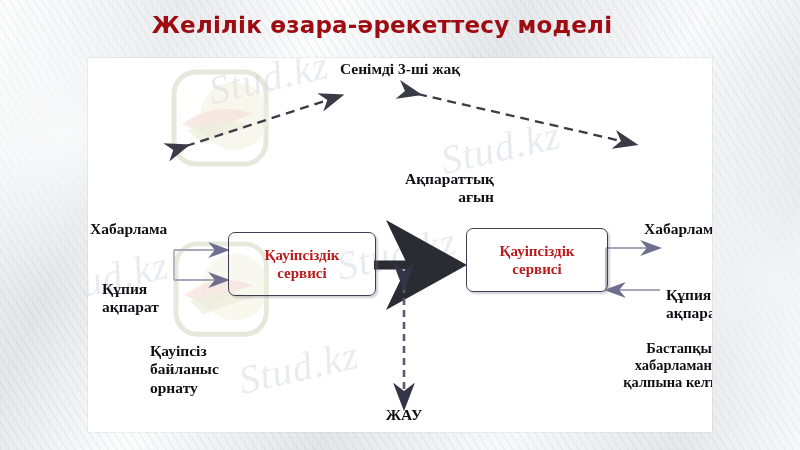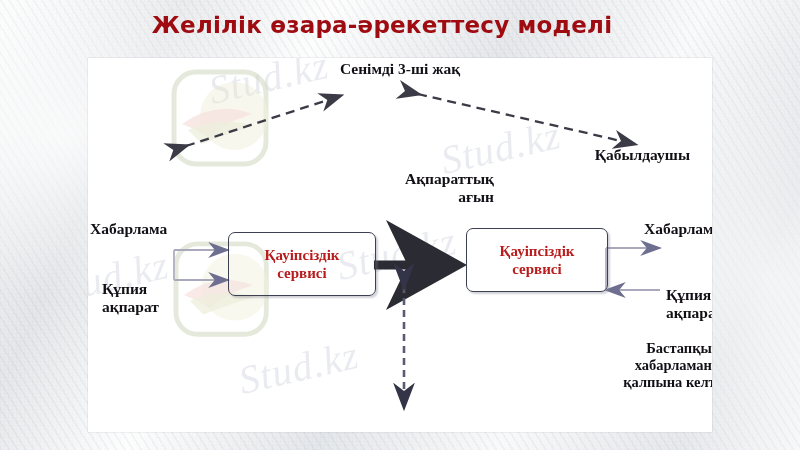--- a/index.html
+++ b/index.html
@@ -151,34 +151,37 @@
 
   <div class="box" style="left:140px;top:174px;width:146px;height:62px;">Қауіпсіздік
 сервисі</div>
 
   <div class="box" style="left:378px;top:170px;width:140px;height:62px;">Қауіпсіздік
 сервисі</div>
 
   <div class="lbl f15 ctr" style="left:212px;top:2px;width:200px;">Сенімді 3-ші жақ</div>
 
 
-  <div class="lbl f15 rt" style="left:452px;top:88px;width:150px;">Қабылдаушы</div>
 
   <div class="lbl f15 ctr" style="left:256px;top:112px;width:150px;text-align:right;">Ақпараттық
 ағын</div>
 
   <div class="lbl f15" style="left:2px;top:162px;width:120px;">Хабарлама</div>
 
   <div class="lbl f15" style="left:14px;top:222px;width:110px;">Құпия
 ақпарат</div>
 
+  <div class="lbl f15" style="left:62px;top:284px;width:130px;">Қауіпсіз
+байланыс
+орнату</div>
 
   <div class="lbl f15" style="left:556px;top:162px;width:130px;">Хабарлама</div>
 
   <div class="lbl f15" style="left:578px;top:228px;width:110px;">Құпия
 ақпарат</div>
 
   <div class="lbl f14 ctr" style="left:516px;top:282px;width:150px;font-family:Liberation Serif, serif;">Бастапқы
 хабарламаны
 қалпына келтіру</div>
 
+  <div class="lbl f15 ctr" style="left:266px;top:348px;width:100px;">ЖАУ</div>
 
 </div>
 
 </body></html>

